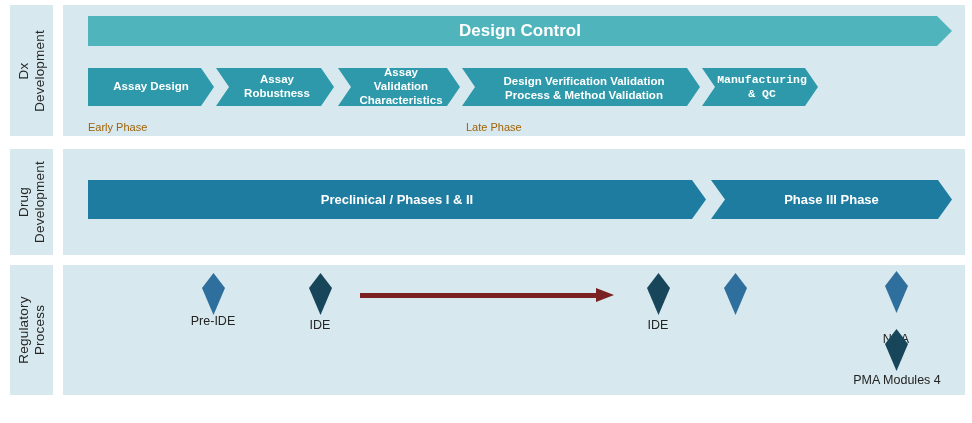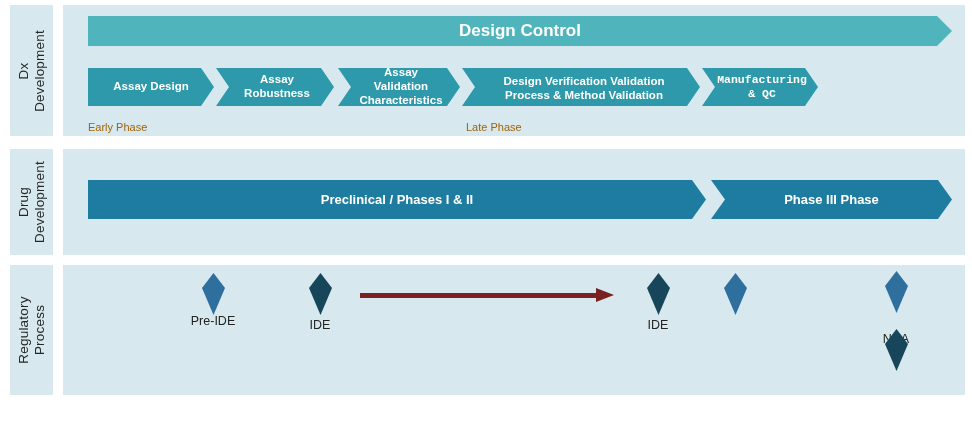--- a/index.html
+++ b/index.html
@@ -172,14 +172,15 @@
   </div>
 
   <div class="milestone" style="left:885px; top:271px; width:23px;">
     <div class="diamond diamond-medium"></div>
   </div>
   <div class="milestone-label" style="left:856px; top:332px; width:80px;">NDA</div>
 
   <div class="milestone" style="left:885px; top:329px; width:23px;">
     <div class="diamond diamond-dark"></div>
   </div>
+  <div class="milestone-label" style="left:836px; top:373px; width:122px;">PMA Modules 4</div>
 
 </div>
 
 </body></html>

